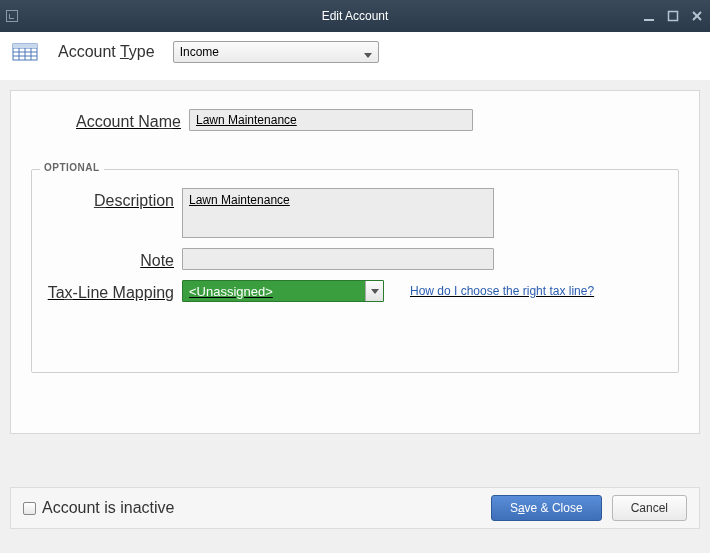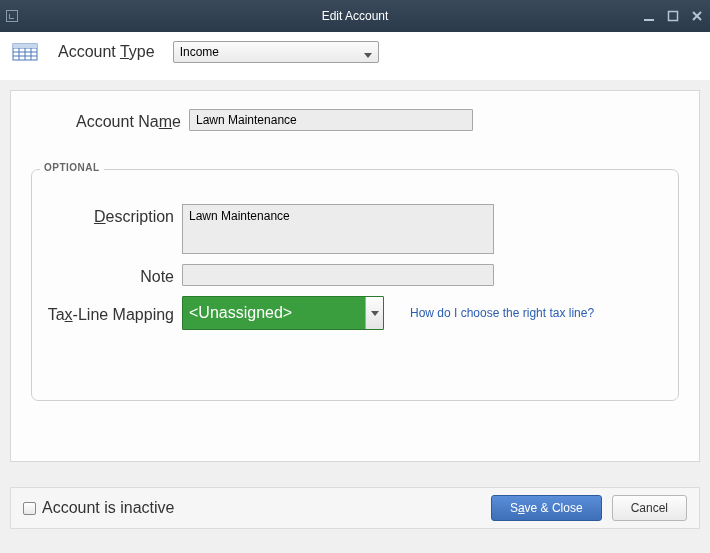--- a/index.html
+++ b/index.html
@@ -60,20 +60,21 @@
       border: 1px solid #d8d8d8;
       padding: 18px 20px 60px 20px;
       position: relative;
     }
     
     .form-row {
       display: flex;
       align-items: flex-start;
       gap: 8px;
       margin-bottom: 10px;
+      text-decoration: underline;
     }
     .form-row .label { width: 150px; padding-top: 4px; }
     
     .text-input {
       height: 22px;
       border: 1px solid #a8a8a8;
       background: #ececec;
       padding: 0 6px;
       font-size: 12px;
       width: 284px;
@@ -96,48 +97,48 @@
     .checkbox {
       width: 13px; height: 13px;
       border: 1px solid #888;
       background: linear-gradient(to bottom, #fff, #e8e8e8);
       border-radius: 2px;
       cursor: pointer;
     }
     
     .fieldset-optional {
       border: 1px solid #d0d0d0;
-      border-radius: 7px;
-      padding: 34px 14px 60px 14px;
+      border-radius: 2px;
+      padding: 18px 14px 60px 14px;
       margin-top: 24px;
       position: relative;
     }
     .fieldset-optional .legend {
       position: absolute;
       top: -8px;
       left: 8px;
       background: #fdfdfd;
       padding: 0 4px;
       font-size: 10px;
       font-weight: bold;
       color: #666;
       letter-spacing: 0.5px;
     }
     
     .taxline-select {
-      height: 34px;
+      height: 22px;
       width: 202px;
       background: #3a9e3e;
       border: 1px solid #2a7a2e;
       color: #fff;
       display: flex;
       align-items: center;
       justify-content: space-between;
       padding: 0 0 0 6px;
-      font-size: 16px;
+      font-size: 13px;
       cursor: pointer;
       border-radius: 1px;
     }
     .taxline-select .chev-btn {
       width: 18px; height: 100%;
       background: linear-gradient(to bottom, #fdfdfd, #e4e4e4);
       border-left: 1px solid #a8a8a8;
       display: flex; align-items: center; justify-content: center;
     }
     

